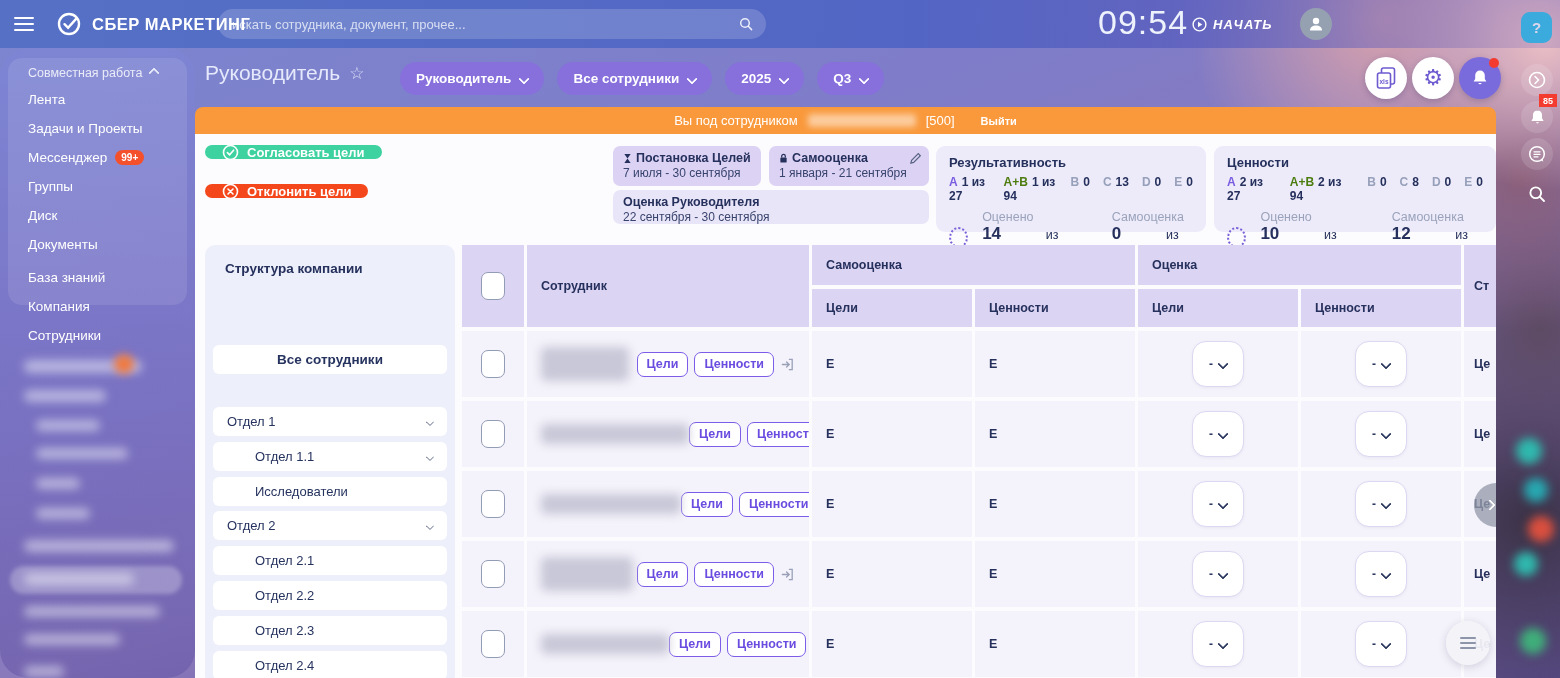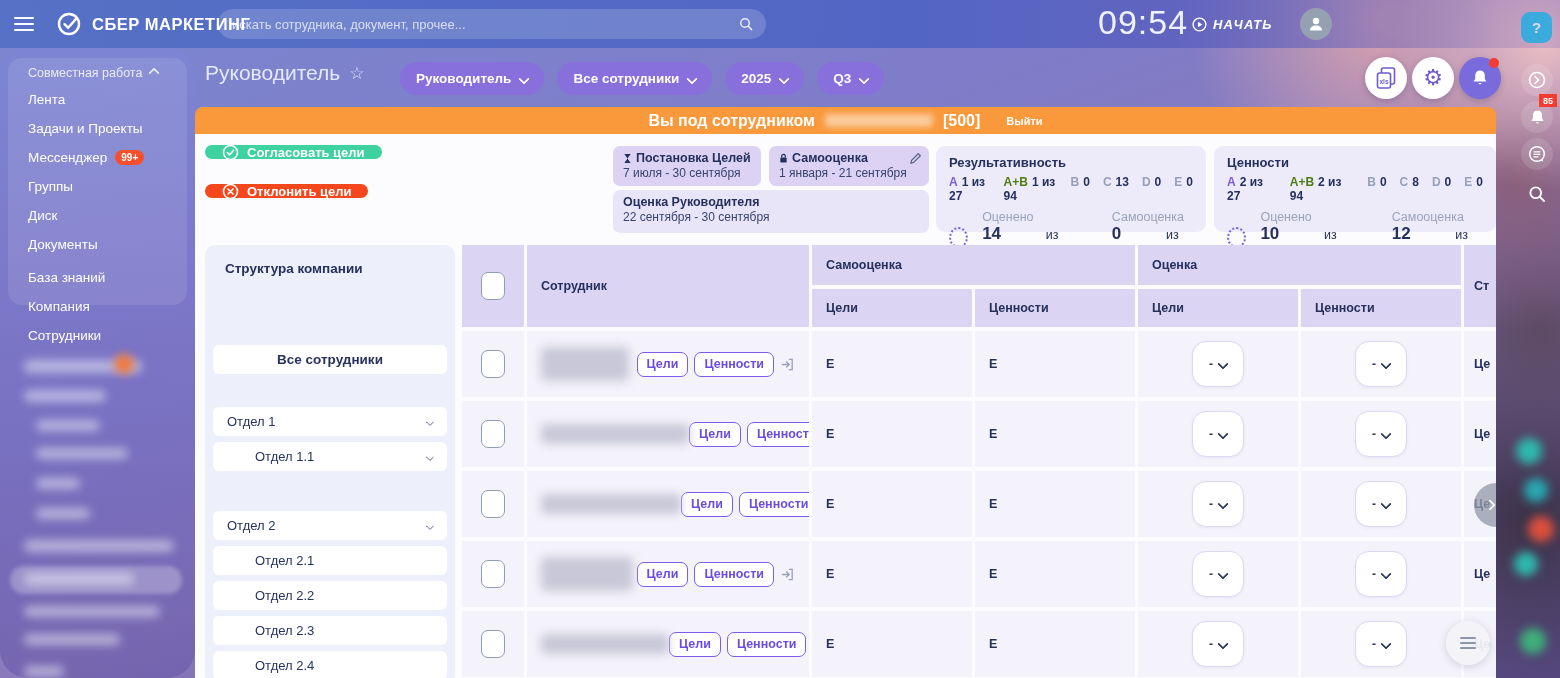--- a/index.html
+++ b/index.html
@@ -60,21 +60,21 @@
       transform:rotate(45deg);border-radius:1px;}
   .chv.up{transform:rotate(-135deg);}
   .chv.rt{transform:rotate(-45deg);}
   .hbtn{position:absolute;top:57px;width:42px;height:42px;border-radius:50%;background:#fff;border:none;cursor:pointer;
       display:flex;align-items:center;justify-content:center;box-shadow:0 2px 6px rgba(40,40,90,.25);}
   .hbtn.purple{background:#7a6bdc;}
   .reddot{position:absolute;right:2px;top:1px;width:10px;height:10px;border-radius:50%;background:#f43b30;}
   
   .banner{position:absolute;left:195px;top:107px;width:1301px;height:27px;background:#f9993c;
       border-radius:8px 8px 0 0;display:flex;align-items:center;justify-content:center;gap:10px;color:#fff;}
-  .banner b{font-size:16px;font-weight:700;text-align:center;}
+  .banner b{font-size:13px;font-weight:400;text-align:center;}
   .bblur{width:108px;height:13px;border-radius:3px;background:rgba(255,255,255,.5);filter:blur(3px);}
   .bexit{font-size:11px;font-weight:600;margin-left:16px;cursor:pointer;}
   
   .main{position:absolute;left:195px;top:134px;width:1301px;height:544px;background:#fcfcfe;overflow:hidden;}
   .abtn{position:absolute;left:10px;height:14px;border-radius:16px;border:none;color:#fff;display:flex;align-items:center;
       gap:8px;padding:0 17px;font-size:13px;font-weight:600;font-family:inherit;cursor:pointer;}
   .abtn.green{top:11px;background:#3ed2a0;}
   .abtn.red{top:50px;background:#f4481c;}
   .pcard{position:absolute;border-radius:7px;padding:5px 10px;box-sizing:border-box;}
   .pcard .t{font-size:12.5px;font-weight:700;display:flex;align-items:center;gap:4px;}
@@ -324,21 +324,21 @@
           </svg>
           <span>Самооценка</span>
         </div>
       <div class="d">1 января - 21 сентября</div>
       <span class="pencil">
         <svg width="13" height="13" viewBox="0 0 14 14">
             <path d="M2 12l.8-3L10 1.8l2.2 2.2L5 11.2z" fill="none" stroke="#5a6586" stroke-width="1.3"></path>
           </svg>
       </span>
     </div>
-    <div class="pcard" style="left:418px;top:56px;width:316px;height:43px;background:#e9e5f8">
+    <div class="pcard" style="left:418px;top:56px;width:316px;height:34px;background:#e9e5f8">
       <div class="t">
           <span>Оценка Руководителя</span>
         </div>
       <div class="d">22 сентября - 30 сентября</div>
     </div>
 
     <div class="scard" style="left:741px;width:270px">
       <div class="t">Результативность</div>
       <div class="grades">
         <span><span class="gl a">A</span><span class="gv">1 из 27</span></span>
@@ -387,20 +387,23 @@
     <div class="org">
       <div class="org-title">Структура компании</div>
       <button class="org-all">Все сотрудники</button>
       <div class="tree-row" style="top:162px">
           <span>Отдел 1</span>
           <span class="chv"></span>
         </div>
       <div class="tree-row ind1" style="top:197px">
           <span>Отдел 1.1</span>
           <span class="chv"></span>
+        </div>
+      <div class="tree-row ind1" style="top:232px">
+          <span>Исследователи</span>
         </div>
       <div class="tree-row" style="top:266px">
           <span>Отдел 2</span>
           <span class="chv"></span>
         </div>
       <div class="tree-row ind1" style="top:301px">
           <span>Отдел 2.1</span>
         </div>
       <div class="tree-row ind1" style="top:336px">
           <span>Отдел 2.2</span>

